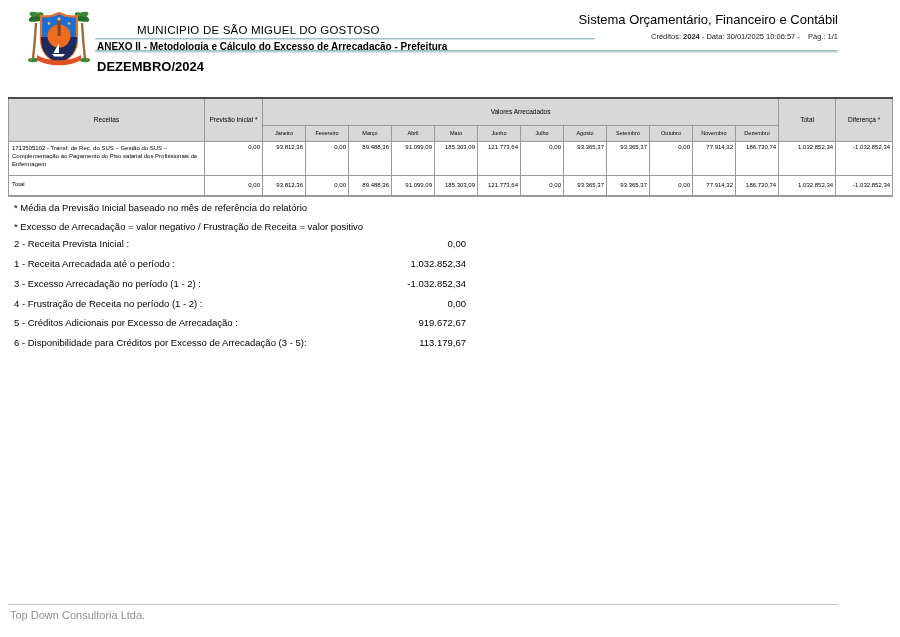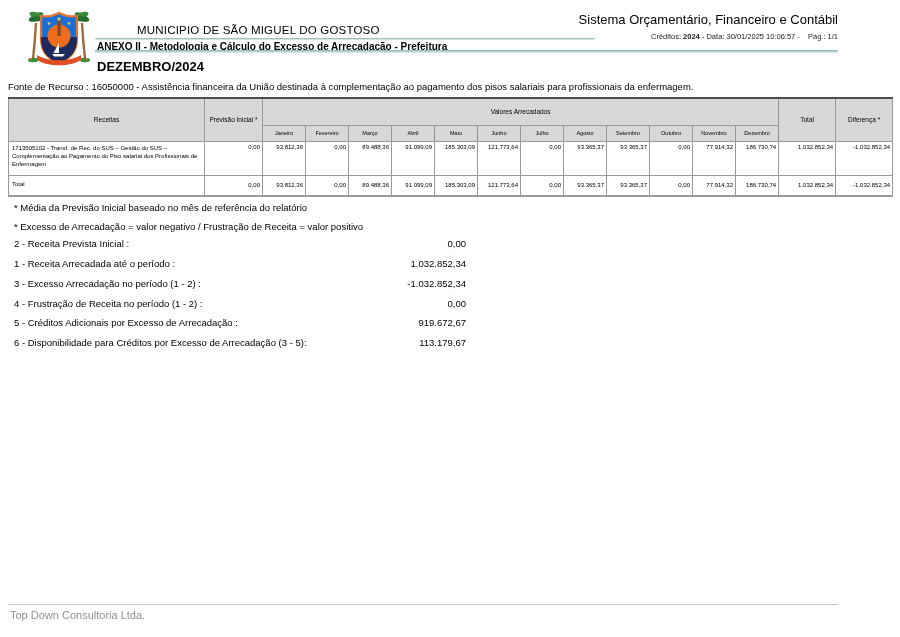--- a/index.html
+++ b/index.html
@@ -99,21 +99,20 @@
   <div class="period">DEZEMBRO/2024</div>
 
   <div class="sys-name">Sistema Orçamentário, Financeiro e Contábil</div>
   <div class="exerc-line">
     <span>Créditos:</span>
     <b>2024</b>
     <span>- Data: 30/01/2025 10:06:57 -</span>
     <span class="pg">Pág.: 1/1</span>
   </div>
 
-  <div class="fonte-line">Fonte de Recurso : 16050000 - Assistência financeira da União destinada à complementação ao pagamento dos pisos salariais para profissionais da enfermagem.</div>
 
   <div id="tbl-wrap">
     <table>
       <colgroup>
         <col style="width:196px">
           <col style="width:58px">
         <col style="width:43px">
           <col style="width:43px">
           <col style="width:43px">
           <col style="width:43px">

